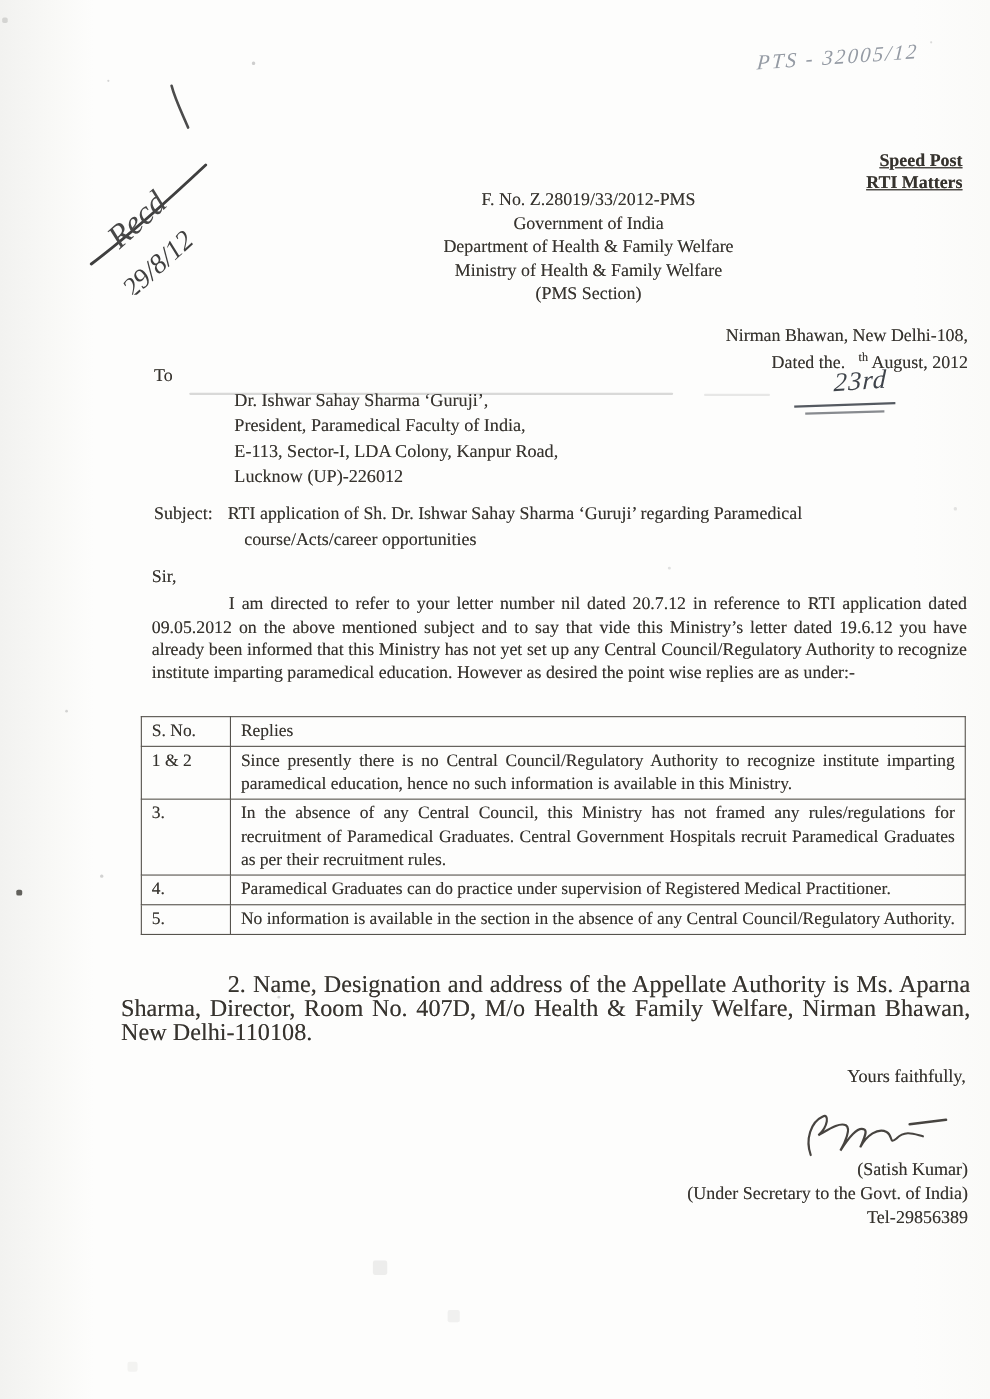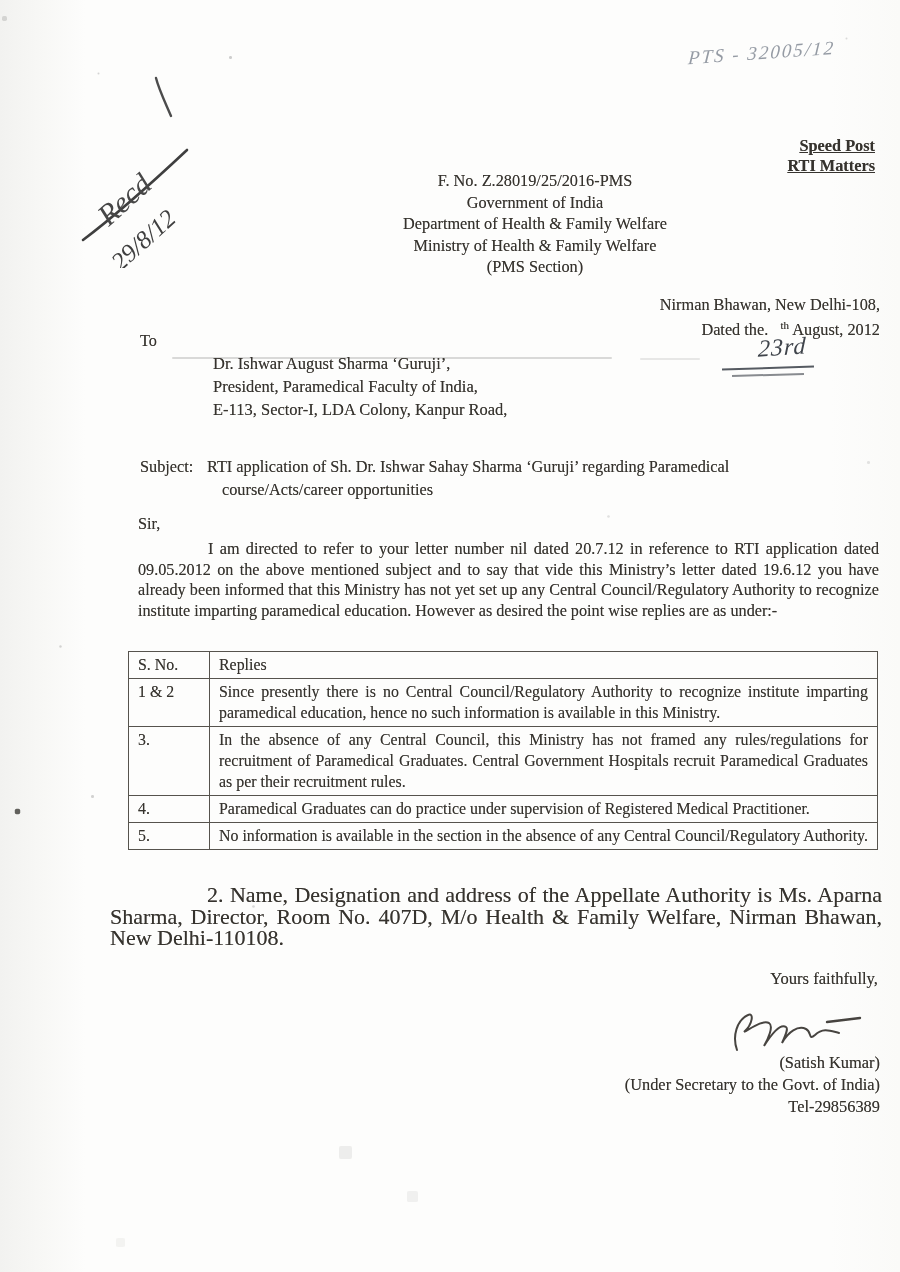--- a/index.html
+++ b/index.html
@@ -113,21 +113,21 @@
     <text x="38" y="152" transform="rotate(-42 68 140)" font-size="30" font-style="italic" fill="#474747" font-family="Liberation Serif, serif">Recd</text>
     <text x="48" y="192" transform="rotate(-42 85 180)" font-size="25" font-style="italic" fill="#3f3f3f" font-family="Liberation Serif, serif">29/8/12</text>
   </svg>
 
   <div class="txt right bold" style="top:136px;right:25px;line-height:20px;">
     <div class="underline">Speed Post</div>
     <div class="underline">RTI Matters</div>
   </div>
 
   <div class="txt center" style="top:170px;left:170px;width:730px;line-height:21.5px;">
-    <div>F. No. Z.28019/25/2016-PMS</div>
+    <div>F. No. Z.28019/33/2012-PMS</div>
     <div>Government of India</div>
     <div>Department of Health &amp; Family Welfare</div>
     <div>Ministry of Health &amp; Family Welfare</div>
     <div>(PMS Section)</div>
   </div>
 
   <div class="txt right" style="top:294px;right:20px;line-height:21px;">
     <div>Nirman Bhawan, New Delhi-108,</div>
     <div>
       <span>Dated the.</span>&nbsp;&nbsp;&nbsp;<sup class="th">th</sup><span> August, 2012</span>
@@ -136,23 +136,24 @@
 
   <div class="hw hw-day">23rd</div>
   <div class="hw-day-line line1"></div>
   <div class="hw-day-line line2"></div>
 
   <div class="faint-line" style="top:357px;left:172px;width:440px;"></div>
   <div class="faint-line" style="top:358px;left:640px;width:60px;opacity:.6;"></div>
 
   <div class="txt" style="top:330px;left:140px;">To</div>
   <div class="txt" style="top:352px;left:213px;line-height:23px;font-size:16.5px;">
-    <div>Dr. Ishwar August Sharma ‘Guruji’,</div>
+    <div>Dr. Ishwar Sahay Sharma ‘Guruji’,</div>
     <div>President, Paramedical Faculty of India,</div>
     <div>E-113, Sector-I, LDA Colony, Kanpur Road,</div>
+    <div>Lucknow (UP)-226012</div>
   </div>
 
   <div class="txt" style="top:456px;left:140px;">Subject:</div>
   <div class="txt" style="top:456px;left:207px;">RTI application of Sh. Dr. Ishwar Sahay Sharma ‘Guruji’ regarding Paramedical</div>
   <div class="txt" style="top:479px;left:222px;">course/Acts/career opportunities</div>
 
   <div class="txt" style="top:513px;left:138px;">Sir,</div>
 
   <div class="txt justify" style="top:539px;left:138px;width:741px;line-height:20.7px;text-indent:70px;font-size:16.2px;">I am directed to refer to your letter number nil dated 20.7.12 in reference to RTI application dated 09.05.2012 on the above mentioned subject and to say that vide this Ministry’s letter dated 19.6.12 you have already been informed that this Ministry has not yet set up any Central Council/Regulatory Authority to recognize institute imparting paramedical education. However as desired the point wise replies are as under:-</div>
 

